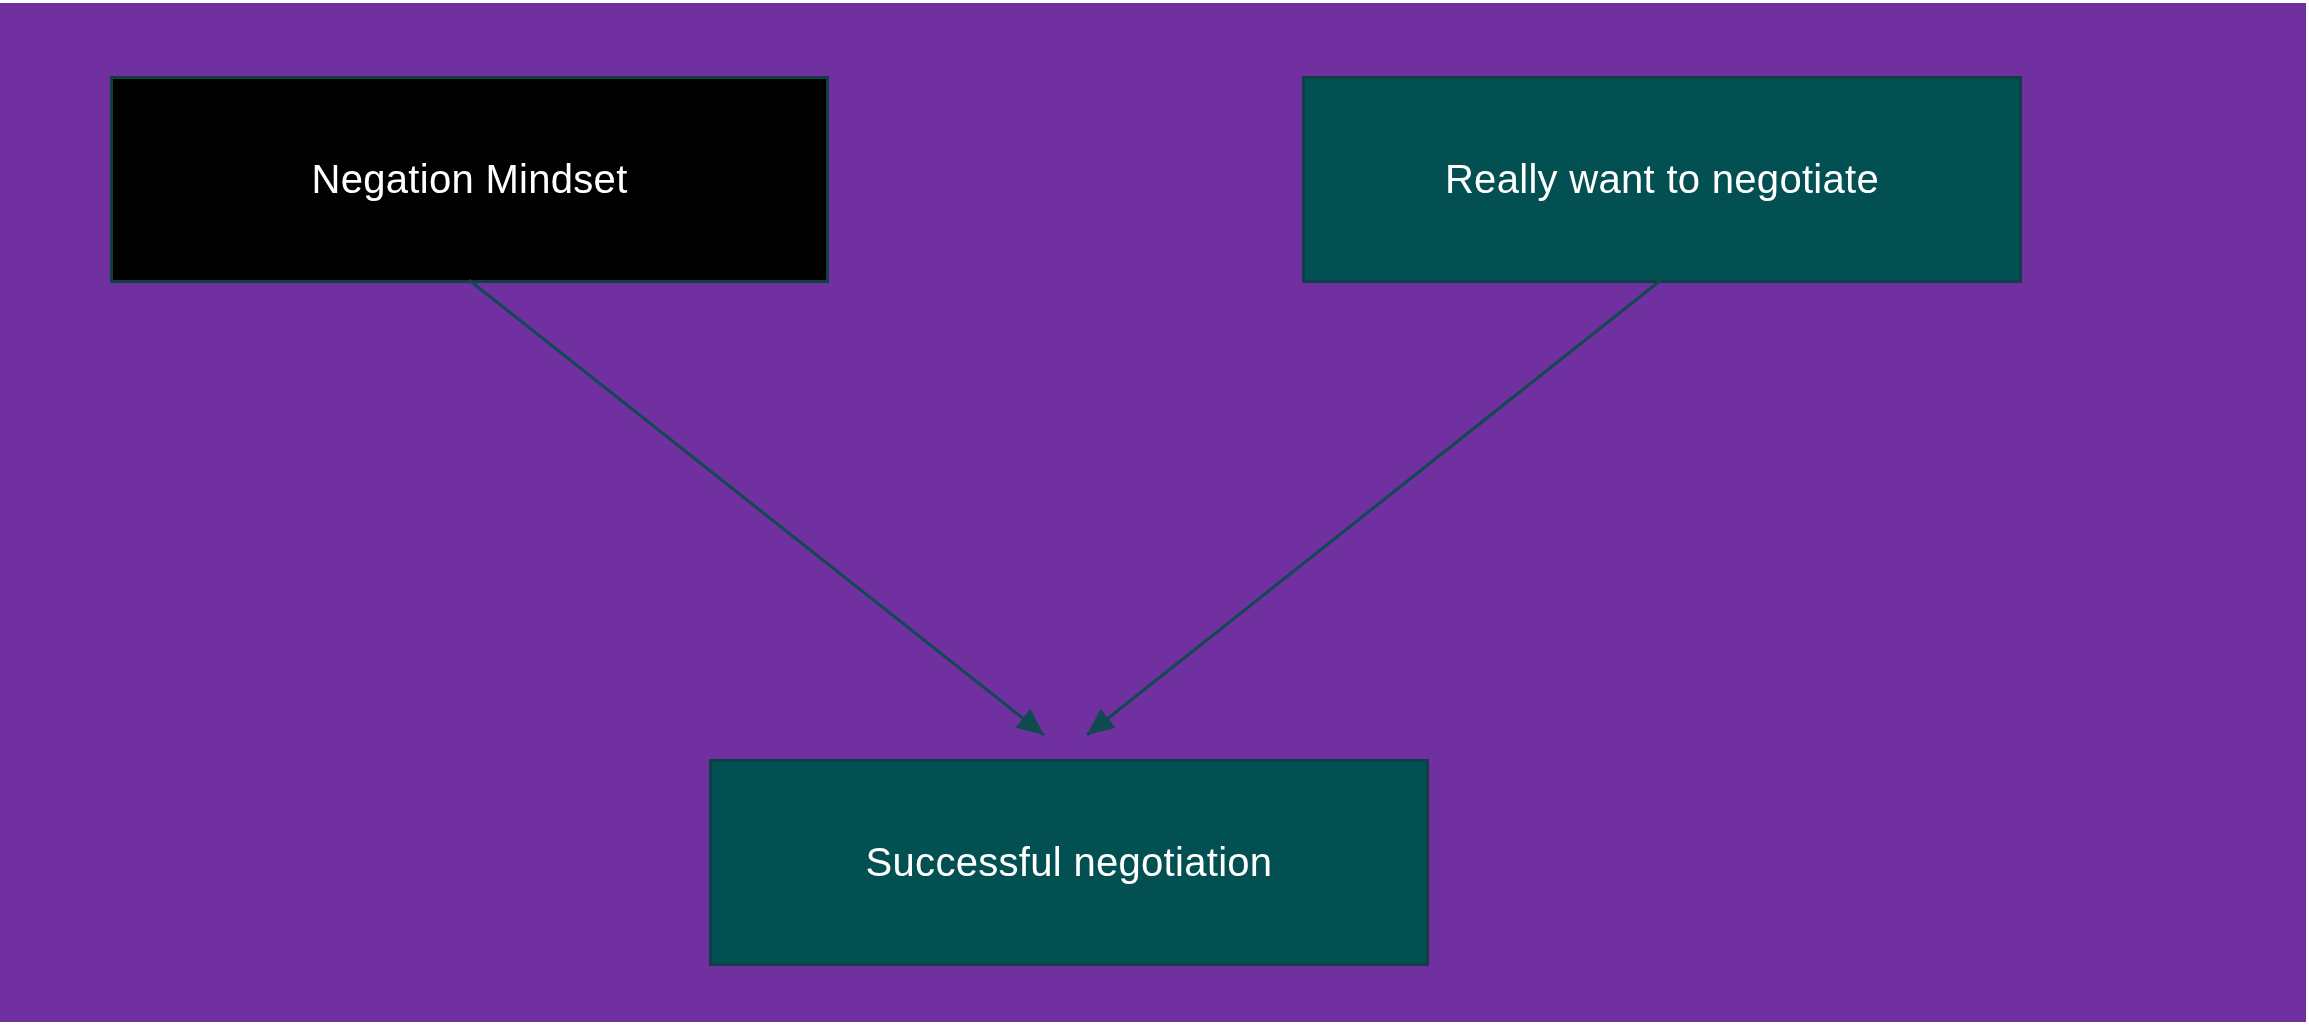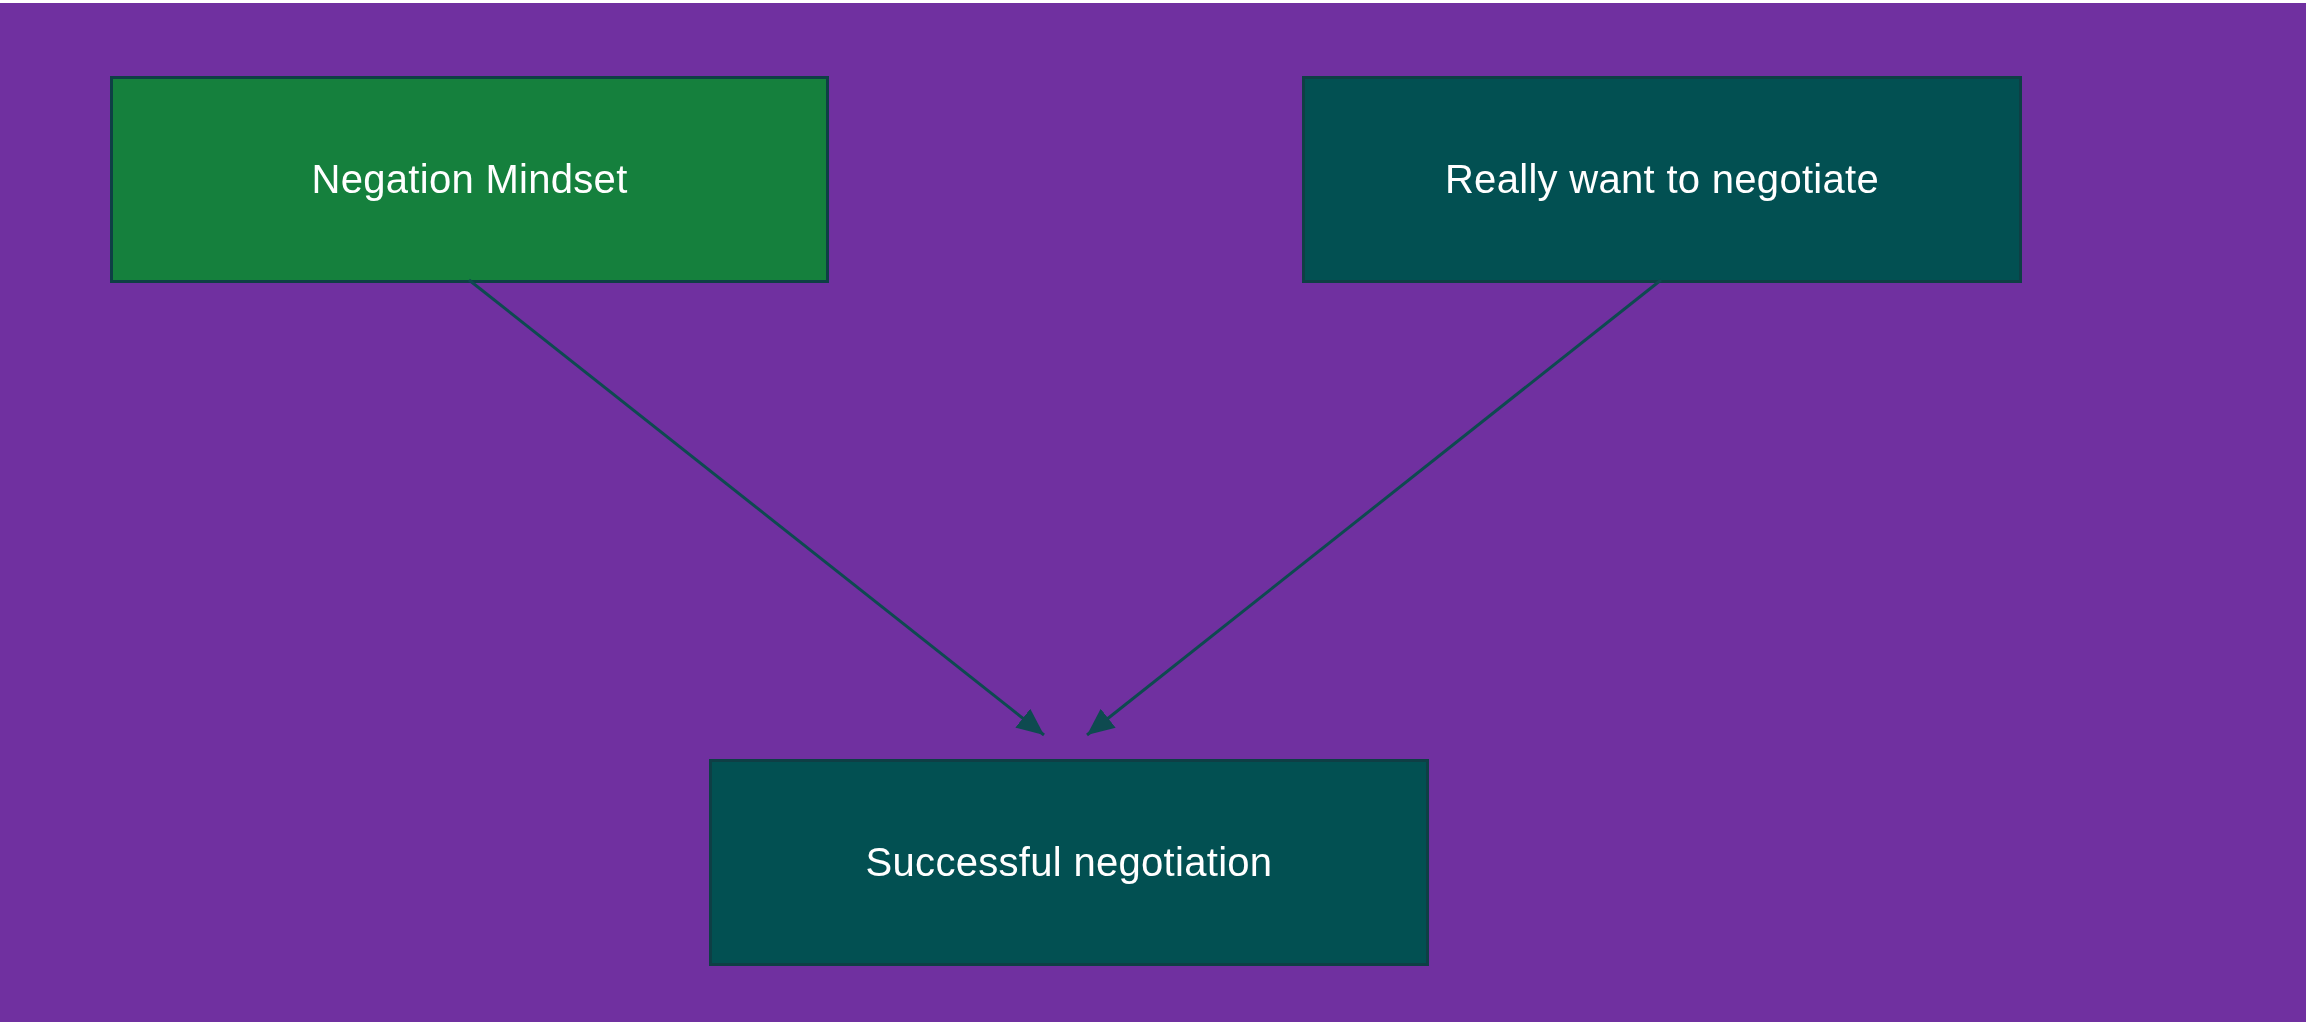--- a/index.html
+++ b/index.html
@@ -10,21 +10,21 @@
             font-family:"Liberation Sans", sans-serif; font-size:40px; letter-spacing:0.3px; }
     #n1 { left:110px; top:73px; width:719px; height:207px; }
     #n2 { left:1302px; top:73px; width:720px; height:207px; }
     #n3 { left:709px; top:756px; width:720px; height:207px; }
     svg.edges { position:absolute; left:0; top:0; width:2309px; height:1026px; pointer-events:none; }
   </style>
 </head>
 <body>
 
 <div class="slide" style="background: rgb(112, 48, 160);">
-  <div class="node" id="n1" style="background: #15803d; color: rgb(255, 255, 255);">
+  <div class="node" id="n1" style="background: #000000; color: rgb(255, 255, 255);">
     <span>Negation Mindset</span>
   </div>
   <div class="node" id="n3" style="background: rgb(2, 80, 82); color: rgb(255, 255, 255);">
     <span>Successful negotiation</span>
   </div>
   <div class="node" id="n2" style="background: rgb(2, 80, 82); color: rgb(255, 255, 255);">
     <span>Really want to negotiate</span>
   </div>
 </div>
 

